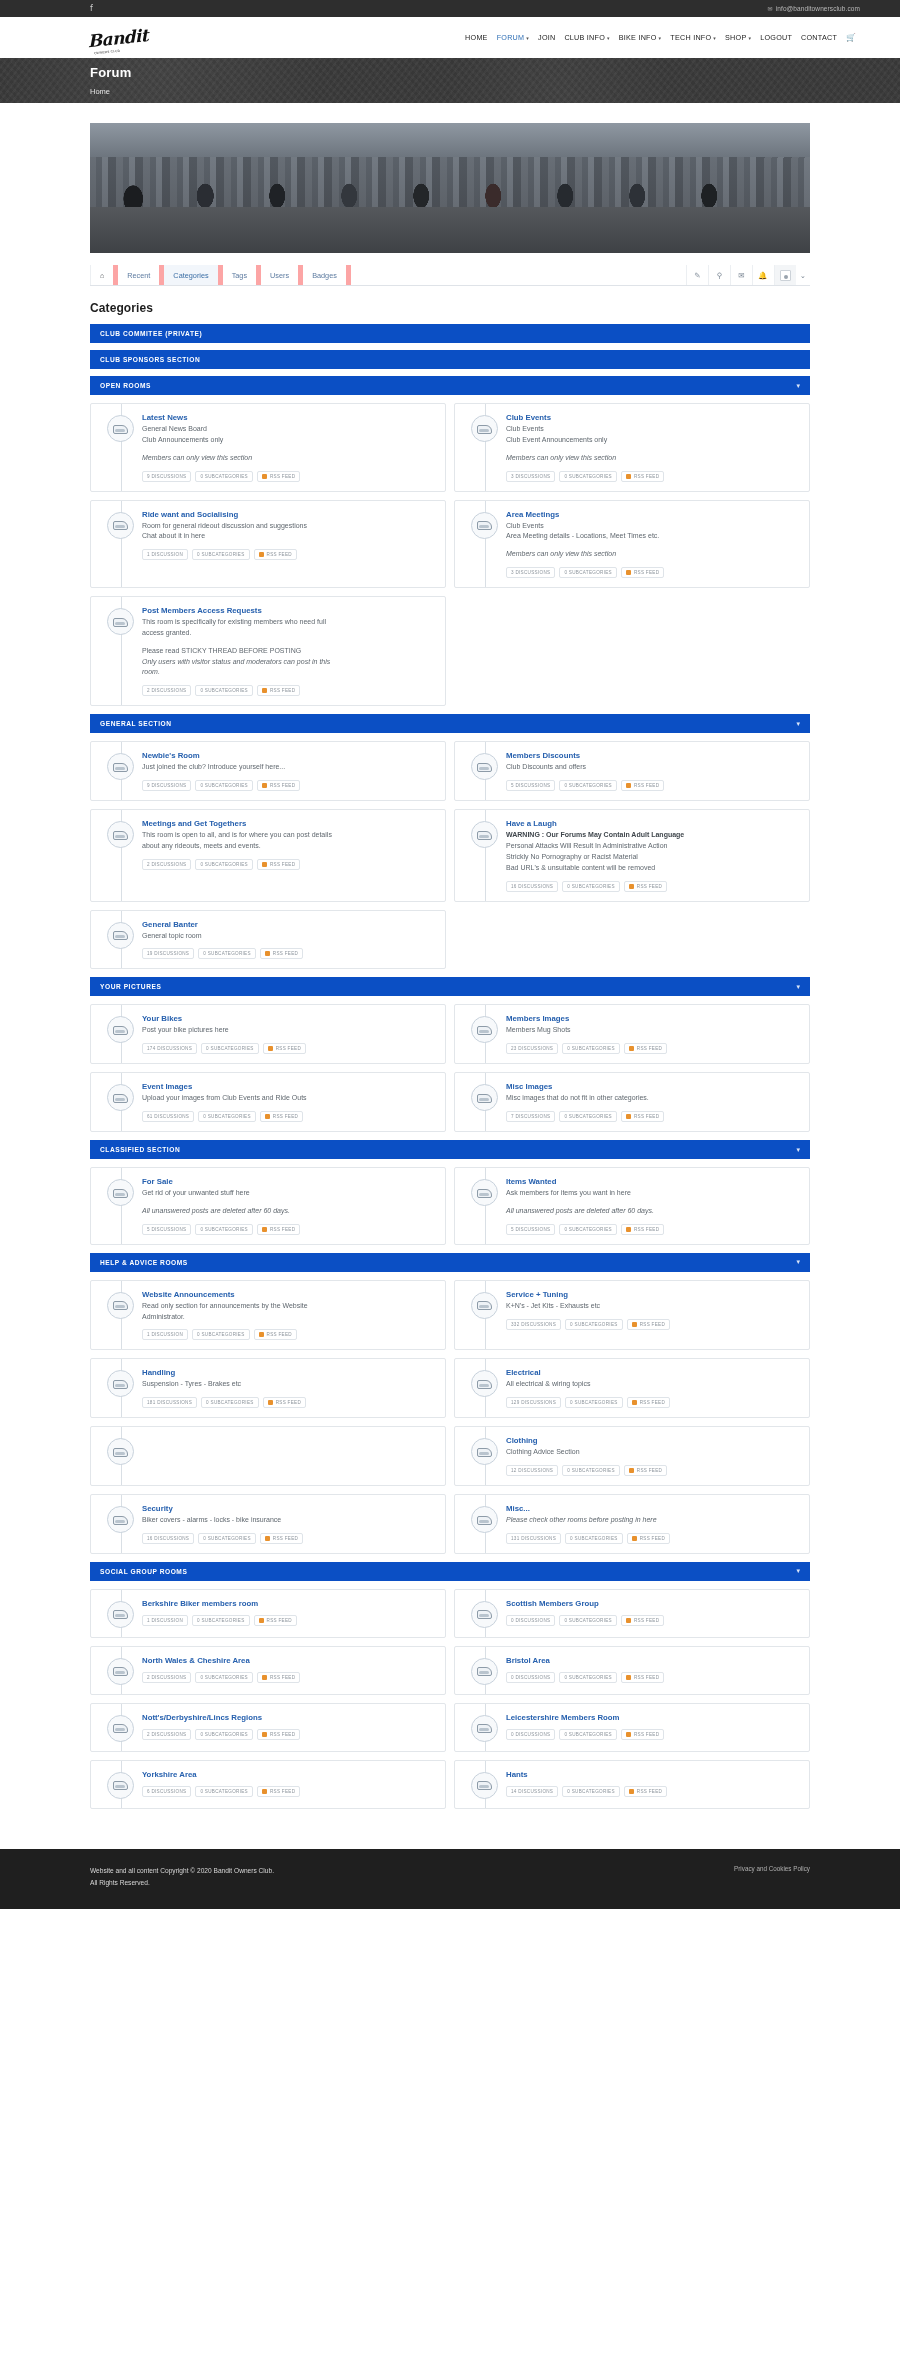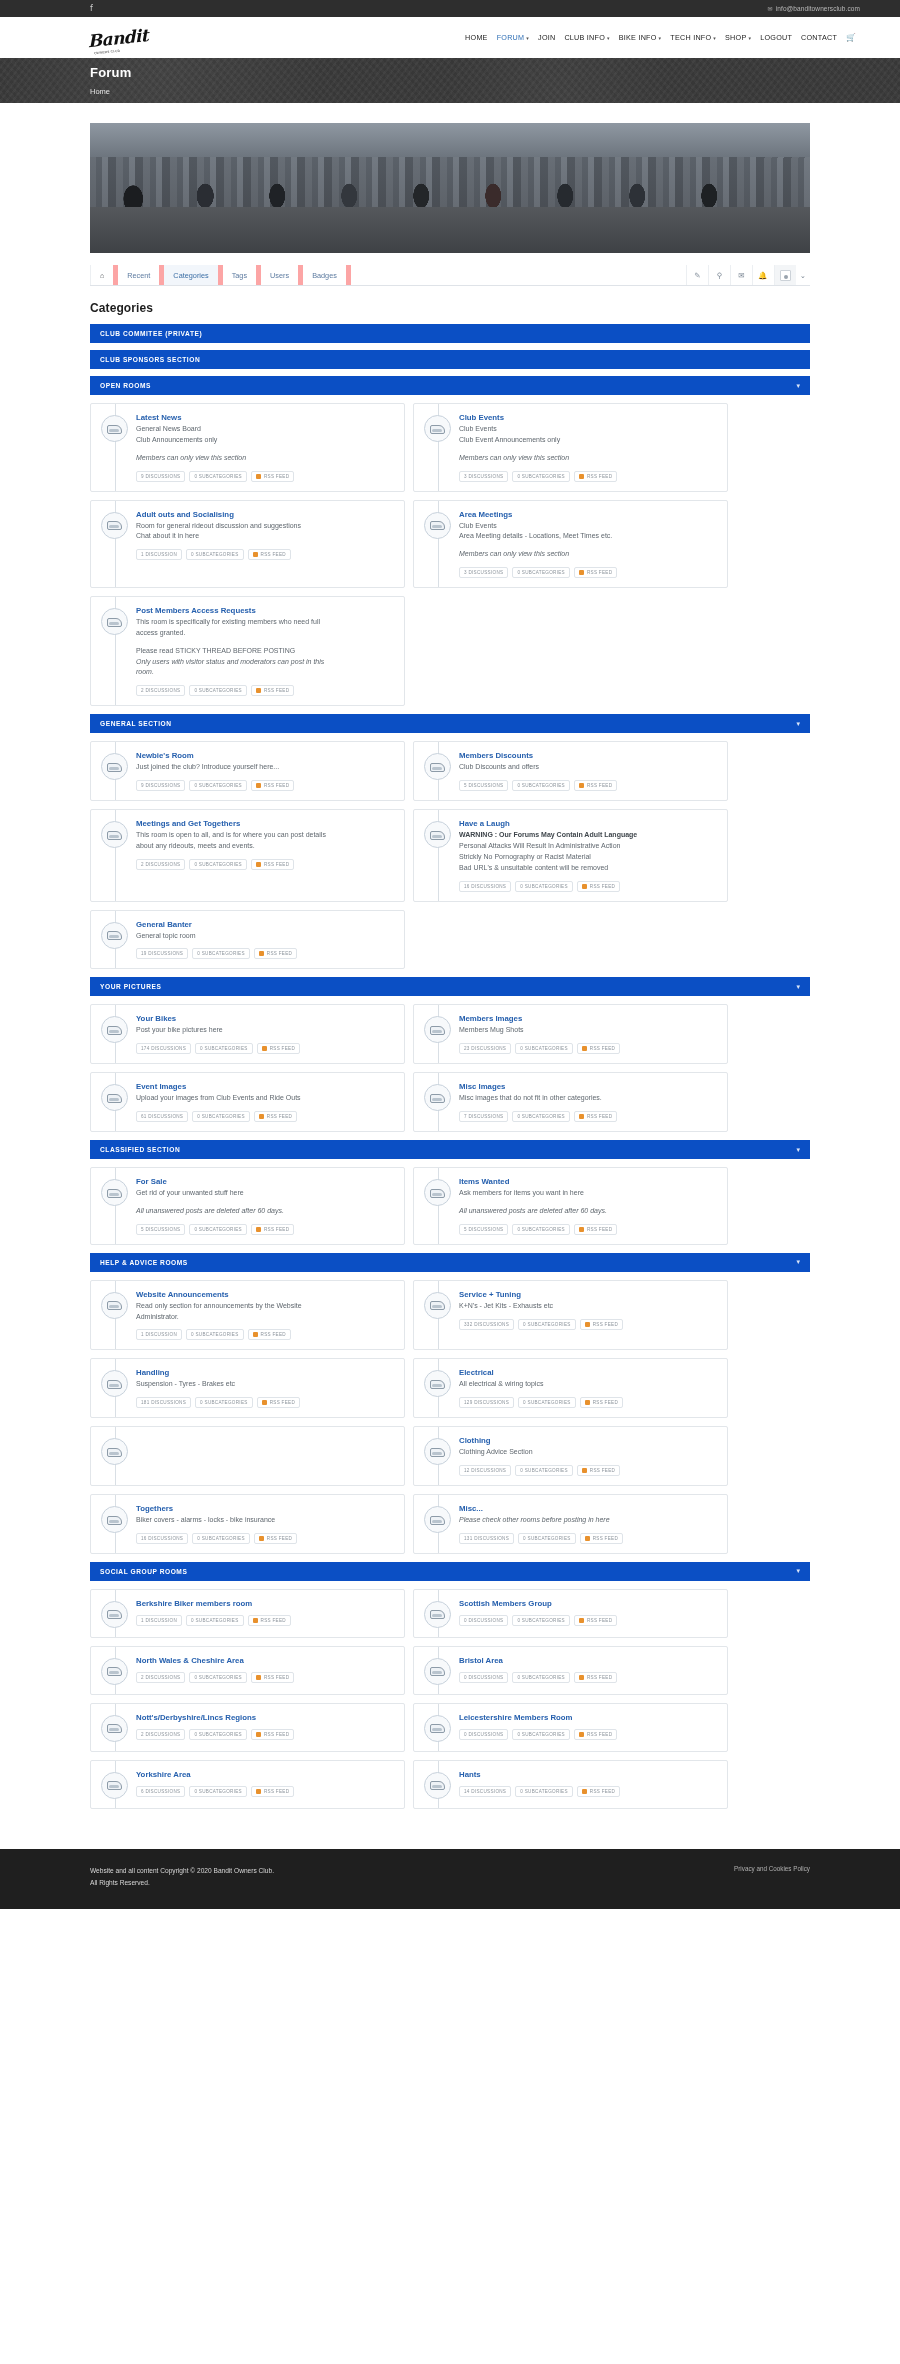--- a/index.html
+++ b/index.html
@@ -186,25 +186,25 @@
     text-transform: uppercase;
   }
   .sec-chev { color: #dce6f8; font-size: 7px; }
   .sec-bar.plain { margin-bottom: 7px; }
 
   
   .grid {
     display: flex; flex-wrap: wrap; gap: 8px; margin-bottom: 8px;
   }
   .card {
-    width: 315px;
+    width: 356px;
     border: 1px solid #e2e6ea;
     border-radius: 2px;
     background: #fff;
-    padding: 9px 10px 9px 3px;
+    padding: 9px 10px 9px 9px;
     display: flex; gap: 0; position: relative;
   }
   .card-left { width: 42px; position: relative; flex: none; }
   .card-left .vline {
     position: absolute; left: 21px; top: -9px; bottom: -9px;
     width: 1px; background: #d9dfe5;
   }
   .badge-circle {
     position: relative; z-index: 2;
     width: 27px; height: 27px; border-radius: 50%;
@@ -443,21 +443,21 @@
             </div>
           </div>
           <div class="card">
             <div class="card-left">
               <span class="vline"></span>
               <span class="badge-circle">
                 <span class="glyph"></span>
               </span>
             </div>
             <div class="card-body">
-              <div class="card-title">Adult outs and Socialising</div>
+              <div class="card-title">Ride want and Socialising</div>
               <div class="card-desc">
                 <p>Room for general rideout discussion and suggestions</p>
                 <p>Chat about it in here</p>
               </div>
               <div class="chips">
                 <span class="chip">
                   <span>1 DISCUSSION</span>
                 </span>
                 <span class="chip">
                   <span>0 SUBCATEGORIES</span>
@@ -987,21 +987,21 @@
             </div>
           </div>
           <div class="card">
             <div class="card-left">
               <span class="vline"></span>
               <span class="badge-circle">
                 <span class="glyph"></span>
               </span>
             </div>
             <div class="card-body">
-              <div class="card-title">Togethers</div>
+              <div class="card-title">Security</div>
               <div class="card-desc">
                 <p>Biker covers - alarms - locks - bike insurance</p>
               </div>
               <div class="chips">
                 <span class="chip">
                   <span>16 DISCUSSIONS</span>
                 </span>
                 <span class="chip">
                   <span>0 SUBCATEGORIES</span>
                 </span>

